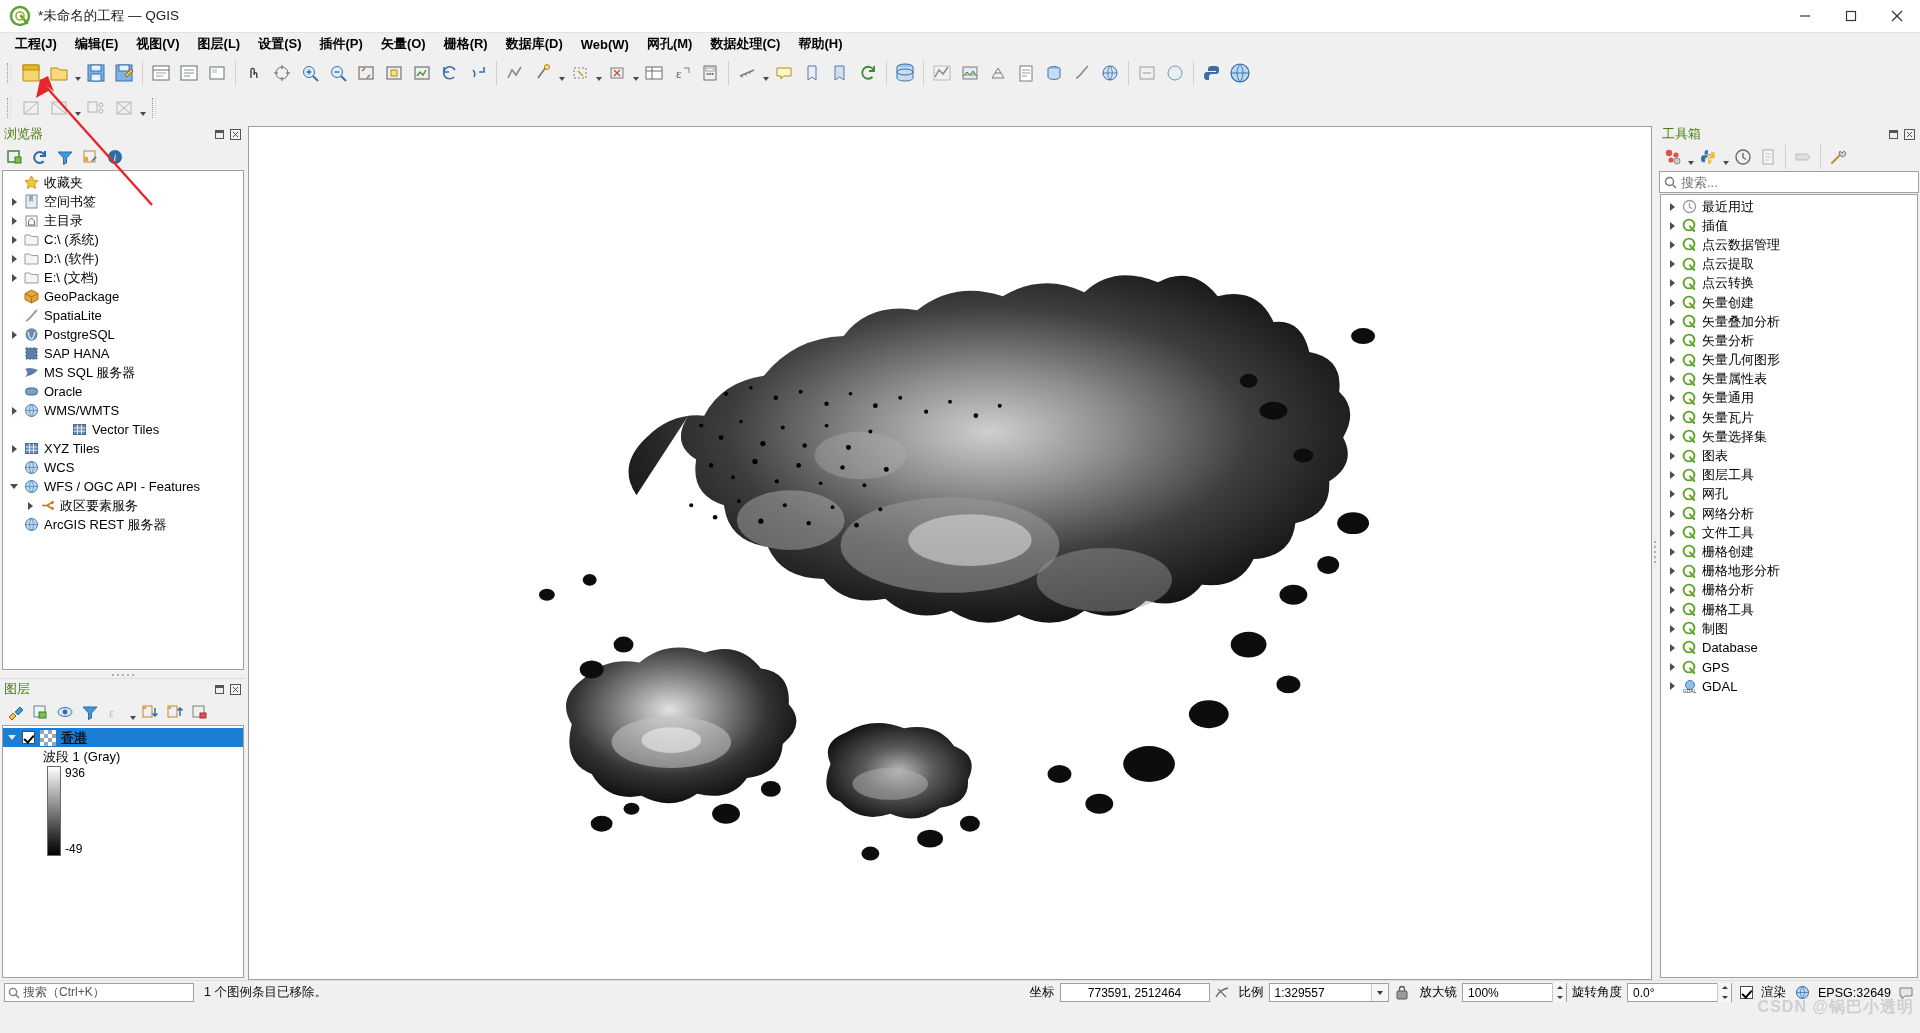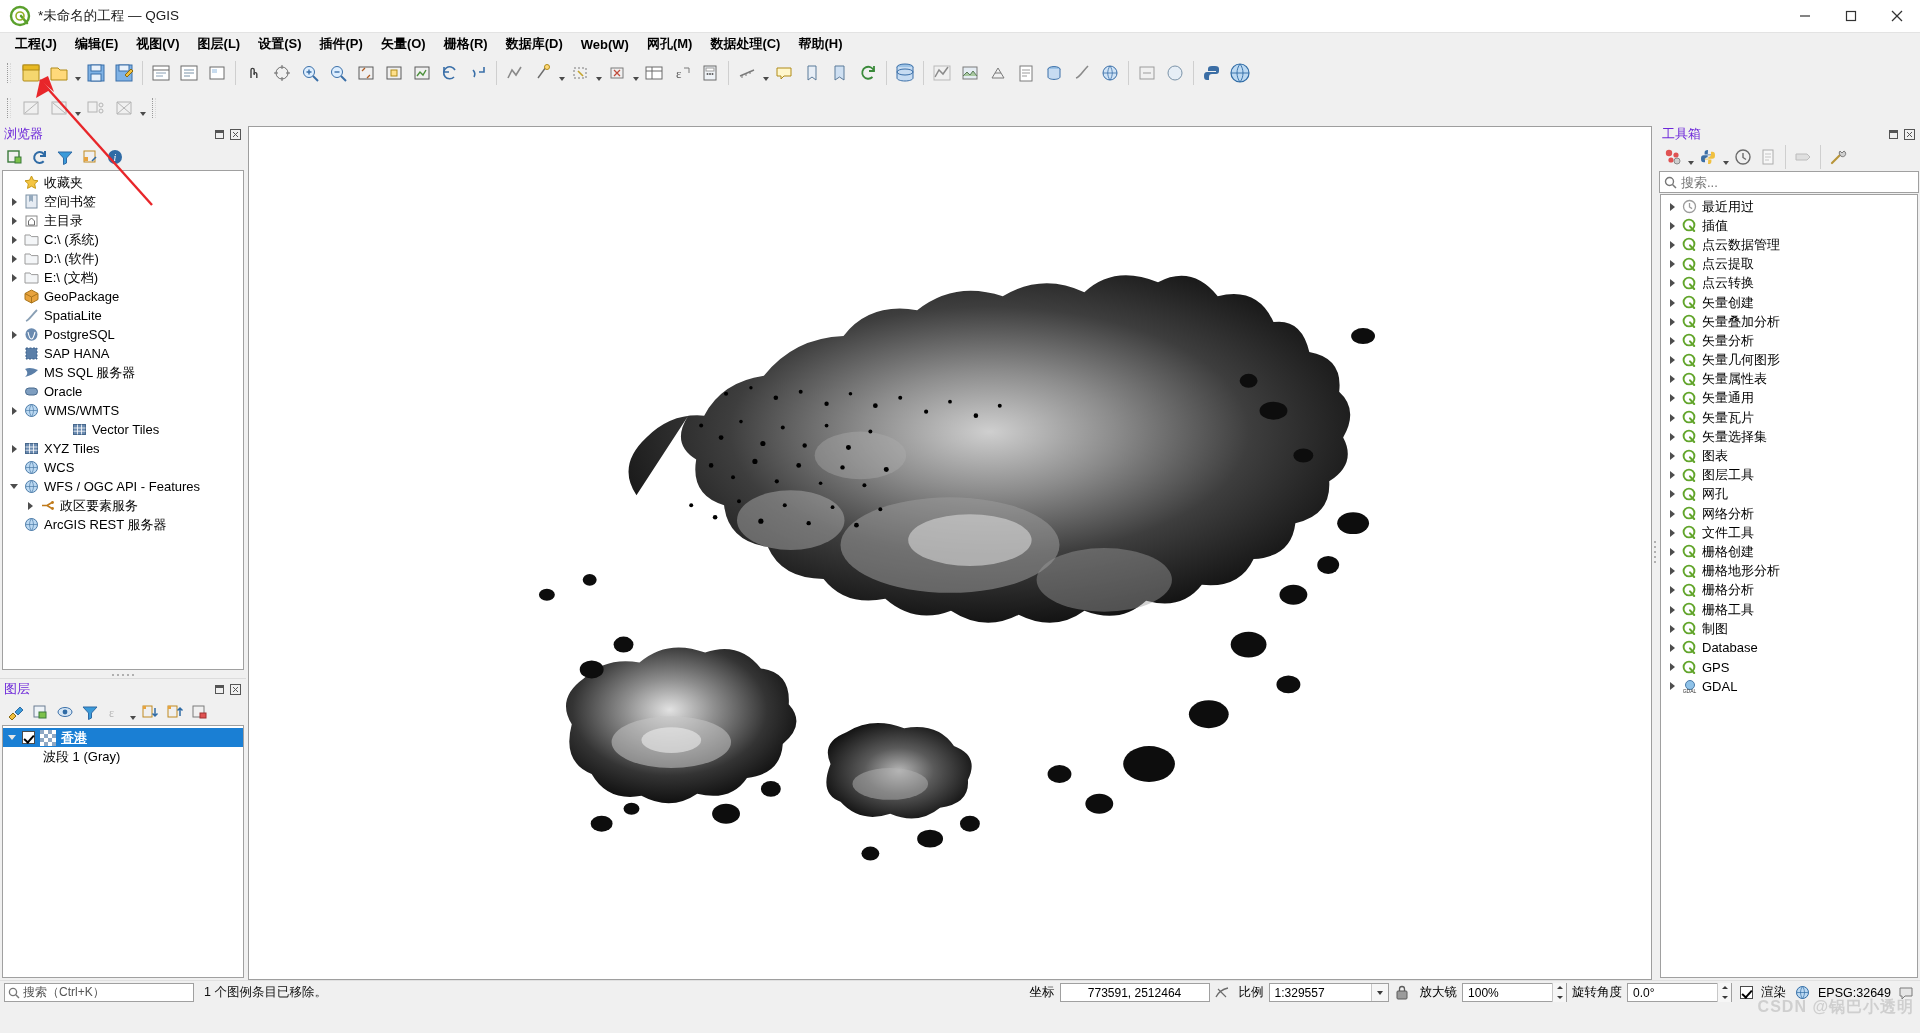--- a/index.html
+++ b/index.html
@@ -37,21 +37,21 @@
     padding-bottom:5px; flex:none; }
   .caret::after{ content:""; border-left:3.5px solid transparent; border-right:3.5px solid transparent;
     border-top:4px solid #4a4a4a; display:block; }
 
   
   .main{ display:flex; height:856px; background:#f0f0f0; }
 
   
   .panel{ background:#f0f0f0; display:flex; flex-direction:column; }
   .panel-title{ height:20px; display:flex; align-items:center; padding:0 4px;
-    font-size:13px; color:#6d28d9; }
+    font-size:13px; color:#4d7c0f; }
   .panel-title .pt-text{ flex:1; }
   .pt-btn{ width:14px; height:14px; margin-left:2px; display:flex; align-items:center;
     justify-content:center; color:#333; font-size:10px; }
   .panel-tools{ height:26px; display:flex; align-items:center; padding:0 3px; gap:1px; }
   .pbtn{ width:24px; height:22px; display:flex; align-items:center; justify-content:center; }
   .tree{ flex:1; background:#fff; border:1px solid #a0a0a0; margin:0 2px 2px 2px;
     overflow:hidden; padding-top:2px; }
 
   .trow{ height:19px; display:flex; align-items:center; padding-left:4px; font-size:13px;
     white-space:nowrap; }
@@ -60,21 +60,21 @@
   .arrow.closed::after{ content:""; border-top:4px solid transparent; border-bottom:4px solid transparent;
     border-left:5px solid #4d4d4d; display:block; }
   .arrow.open::after{ content:""; border-left:4px solid transparent; border-right:4px solid transparent;
     border-top:5px solid #4d4d4d; display:block; }
   .ticon16{ width:20px; height:19px; display:flex; align-items:center; justify-content:center;
     flex:none; }
   .tlabel{ padding-left:3px; }
 
   
   .layers-panel{ height:302px; border-top:1px solid #dcdcdc; }
-  .lrow-sel{ background:#1a7fd4; color:#ffffff; height:19px; display:flex; align-items:center;
+  .lrow-sel{ background:#1a7fd4; color:#0f172a; height:19px; display:flex; align-items:center;
     padding-left:2px; }
   .chk{ width:13px; height:13px; background:#fff; border:1px solid #4b4b4b; margin:0 3px;
     position:relative; flex:none; }
   .chk::after{ content:""; position:absolute; left:3px; top:1px; width:4px; height:8px;
     border:solid #000; border-width:0 2px 2px 0; transform:rotate(42deg); }
   .lyr-name{ font-weight:bold; text-decoration:underline; padding-left:3px; font-size:13px; }
   .band-label{ padding-left:40px; font-size:13px; height:19px; line-height:19px; }
   .ramp-wrap{ display:flex; padding-left:44px; align-items:flex-start; }
   .ramp{ width:14px; height:90px; background:linear-gradient(to bottom,#ffffff 0%,#cfcfcf 18%,#8a8a8a 45%,#3a3a3a 75%,#000000 100%);
     border:1px solid #6a6a6a; }
@@ -798,20 +798,27 @@
                 <rect x="12" y="4" width="4" height="4" fill="#8fa8c4"></rect>
               <rect x="0" y="8" width="4" height="4" fill="#8fa8c4"></rect>
                 <rect x="8" y="8" width="4" height="4" fill="#8fa8c4"></rect>
               <rect x="4" y="12" width="4" height="4" fill="#8fa8c4"></rect>
                 <rect x="12" y="12" width="4" height="4" fill="#8fa8c4"></rect>
             </svg>
           </span>
           <span class="lyr-name">香港</span>
         </div>
         <div class="band-label">波段 1 (Gray)</div>
+        <div class="ramp-wrap">
+          <span class="ramp"></span>
+          <span class="ramp-labels">
+            <span>936</span>
+            <span>-49</span>
+          </span>
+        </div>
       </div>
     </div>
   </div>
 
   <div class="canvas-wrap">
     <div class="canvas">
       <svg width="100%" height="100%" viewBox="0 0 1360 856" preserveAspectRatio="xMidYMid meet">
         <defs>
           <radialGradient id="g1" cx="50%" cy="45%" r="62%">
             <stop offset="0%" stop-color="#cfcfcf"></stop>

